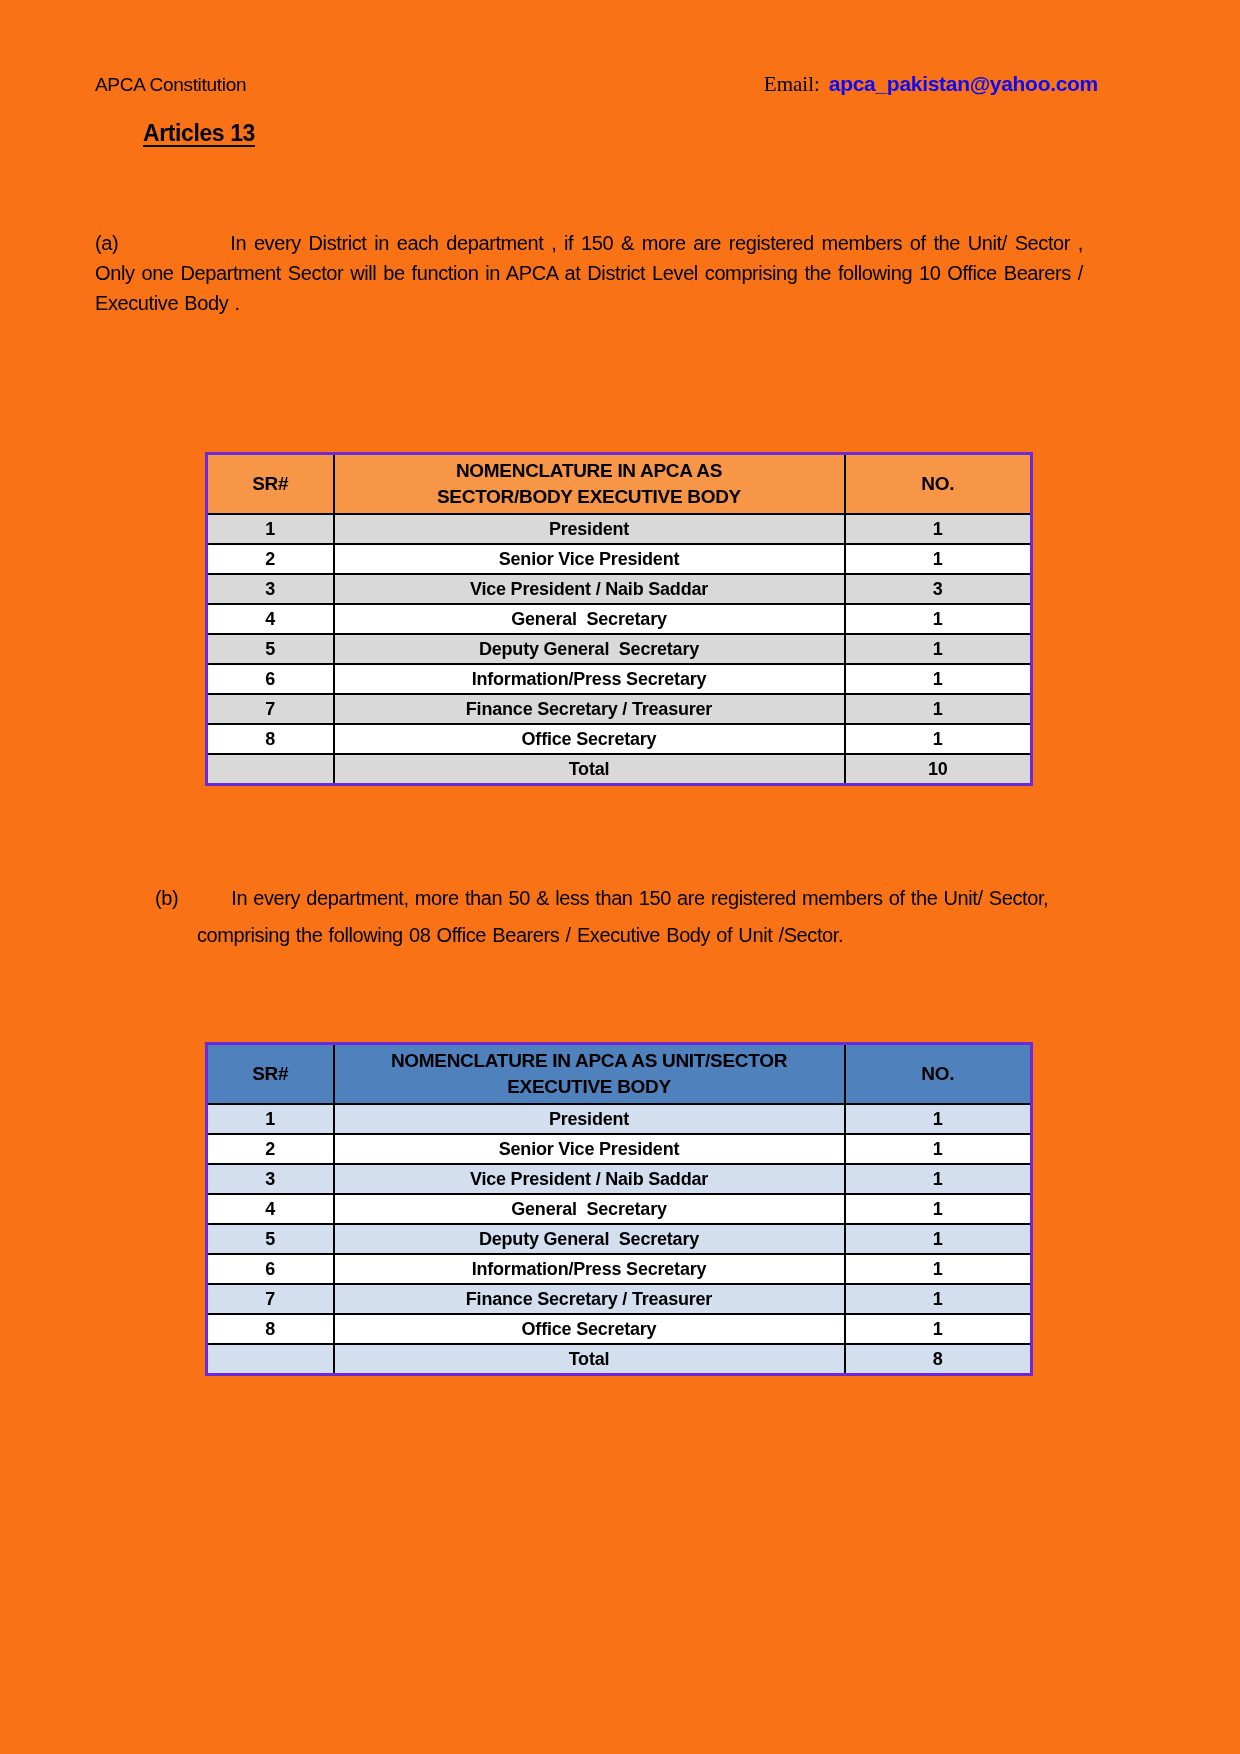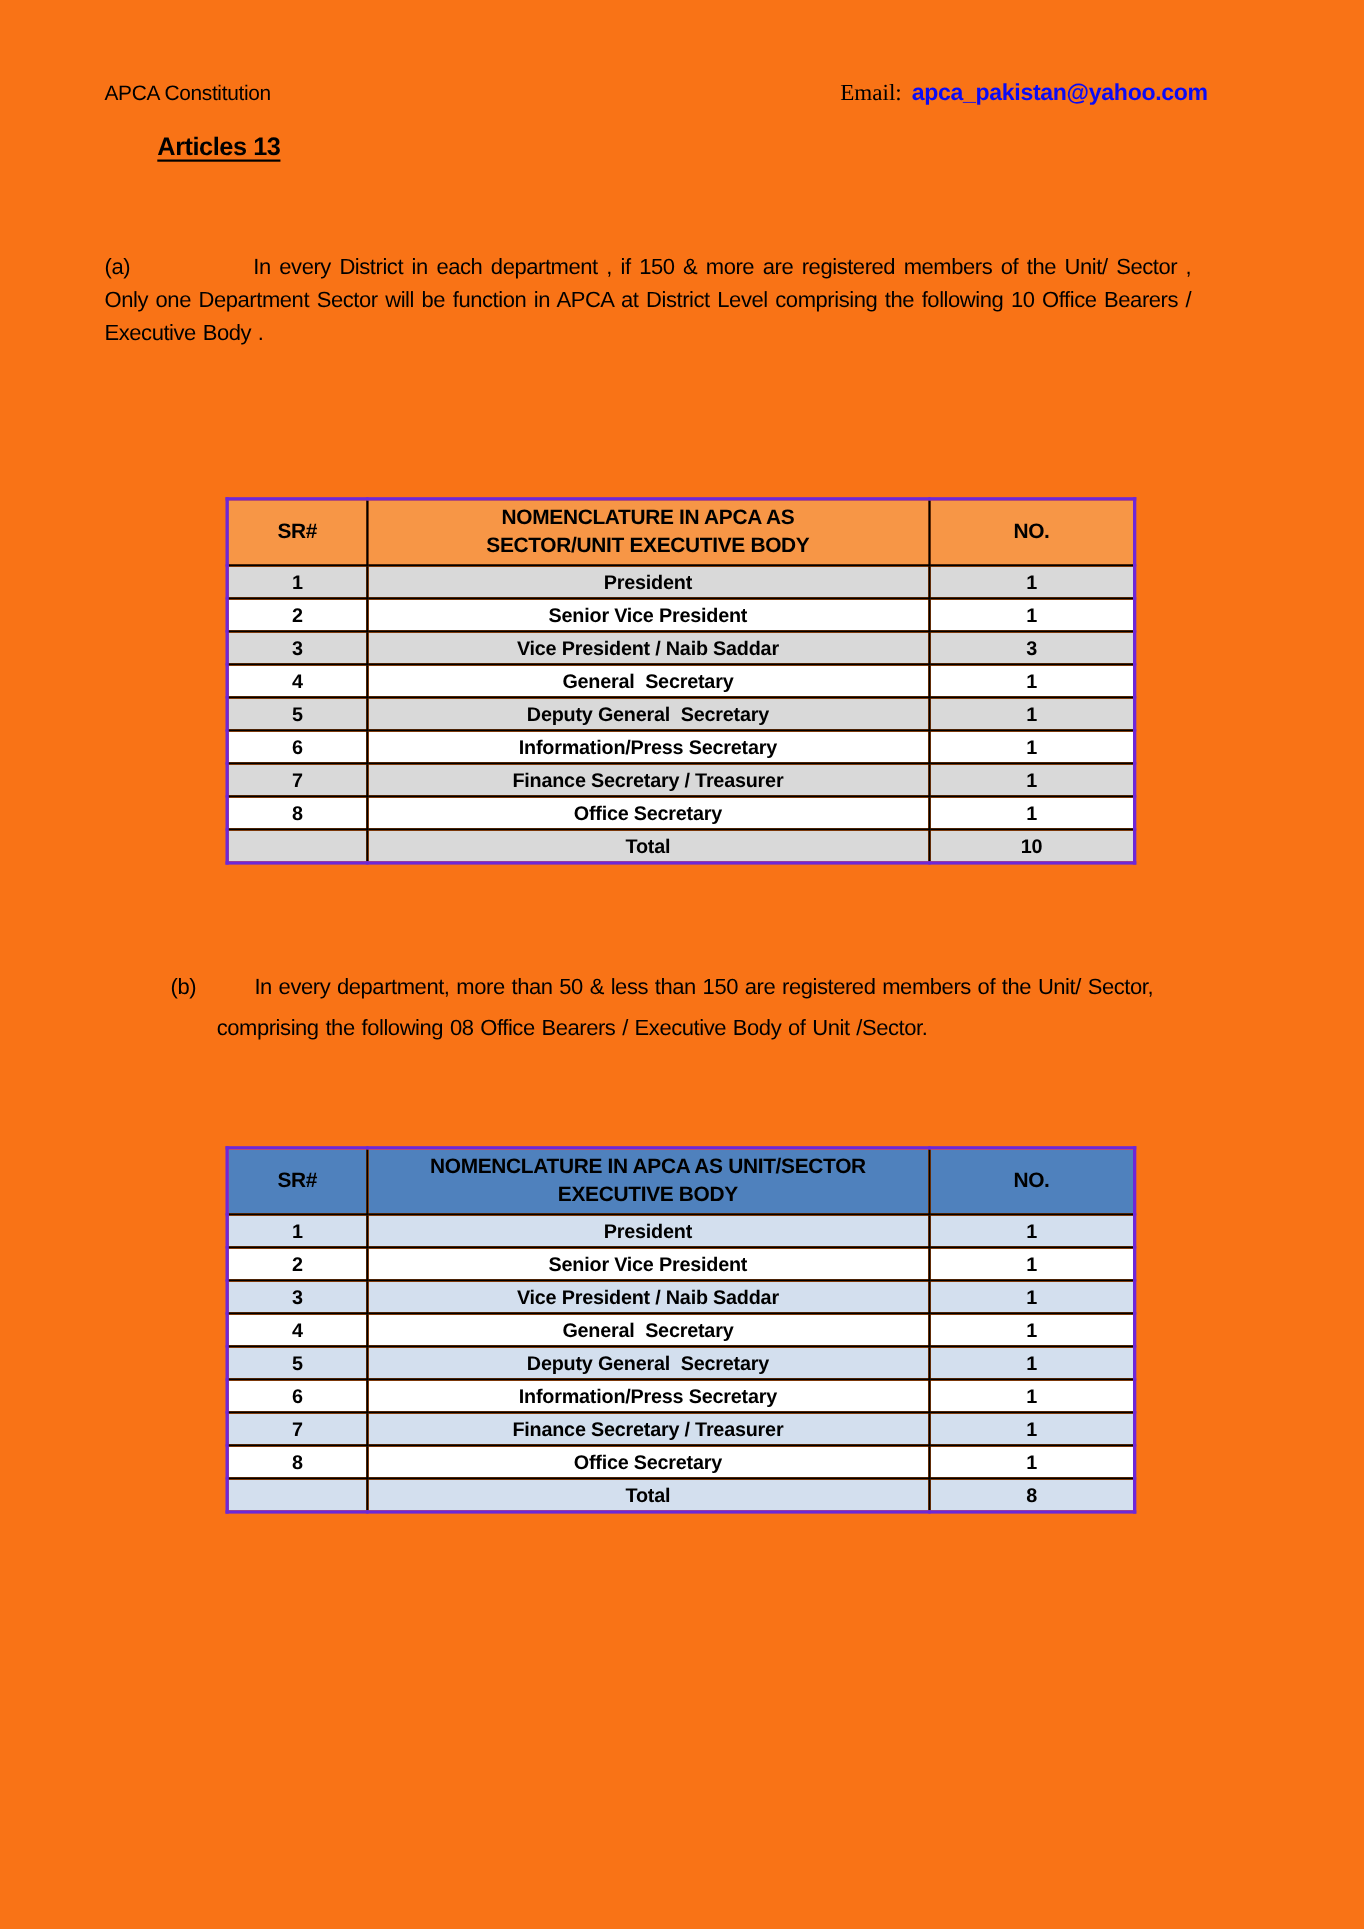--- a/index.html
+++ b/index.html
@@ -163,21 +163,21 @@
   <table class="body-table tbl-0 t-orange">
     <colgroup>
         <col class="c0">
         <col class="c1">
         <col class="c2">
       </colgroup>
   <thead>
         <tr>
           <th class="c0">SR#</th>
           <th class="c1">NOMENCLATURE IN APCA AS
-SECTOR/UNIT EXECUTIVE BODY</th>
+SECTOR/BODY EXECUTIVE BODY</th>
           <th class="c2">NO.</th>
         </tr>
       </thead>
       <tbody>
         <tr class="even">
           <td class="c0">1</td>
           <td class="c1">President</td>
           <td class="c2">1</td>
         </tr>
         <tr class="odd">

